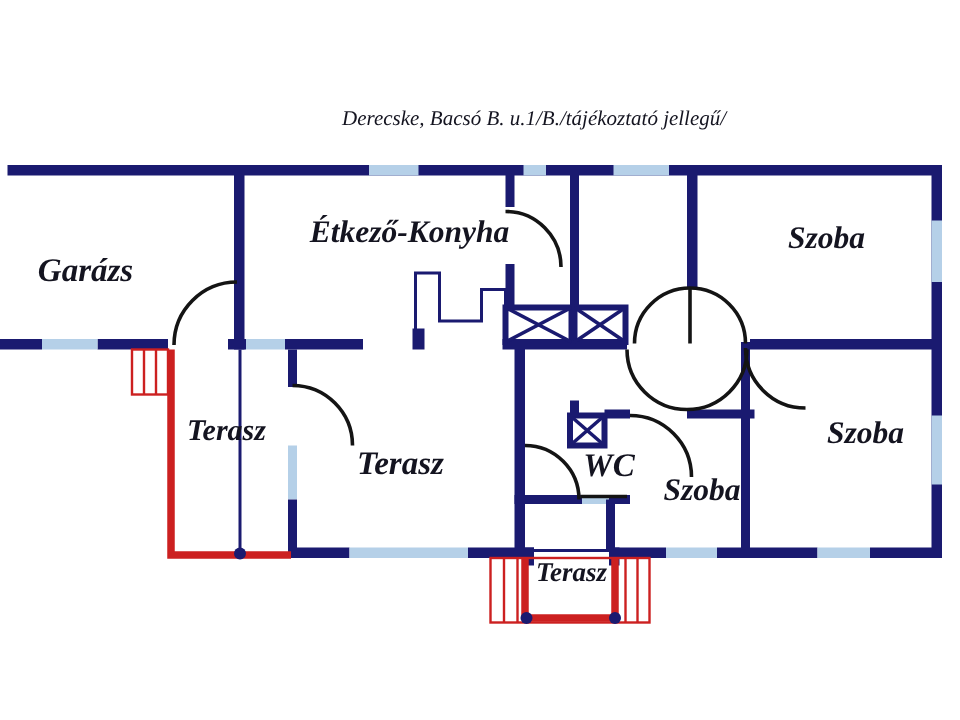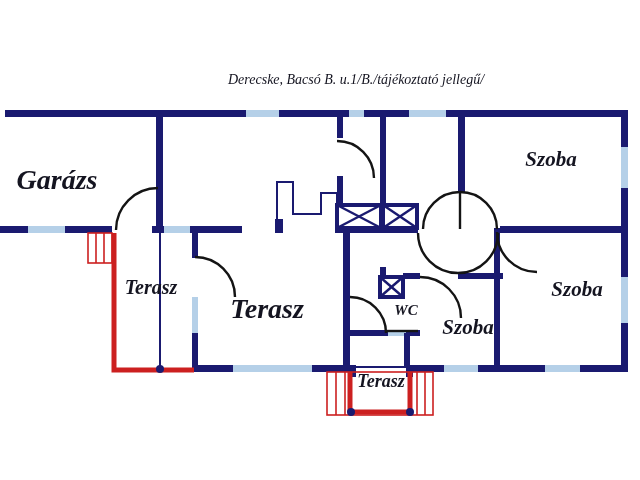--- a/index.html
+++ b/index.html
@@ -29,22 +29,22 @@
   .redthick{stroke:var(--red);stroke-width:5;fill:none;}
   .lbl{
     position:absolute;transform:translate(-50%,-50%);
     font-style:italic;font-weight:bold;color:var(--text);
     white-space:nowrap;line-height:1;
   }
   #title{
     position:absolute;left:228px;top:72px;font-size:14px;
     font-style:italic;font-weight:normal;color:var(--text);white-space:nowrap;
   }
-  .fs22{font-size:28px}.fs21{font-size:21px}.fs20{font-size:20px}
-  .fs19{font-size:15px}.fs18{font-size:18px}
+  .fs22{font-size:22px}.fs21{font-size:21px}.fs20{font-size:20px}
+  .fs19{font-size:22px}.fs18{font-size:18px}
 </style>
 </head>
 <body>
 
 <div id="stage">
 
   <svg id="plan-svg" width="640" height="480" viewBox="0 0 640 480">
 
     <g>
       <rect class="wall" x="5" y="110" width="623" height="7"></rect>
@@ -151,20 +151,21 @@
       <path class="redthick" d="M410,372 L410,412"></path>
       <path class="redthick" d="M348,412 L412,412"></path>
       <circle class="dot" cx="351" cy="412" r="4"></circle>
       <circle class="dot" cx="410" cy="412" r="4"></circle>
     </g>
   </svg>
 
   <div id="title">Derecske, Bacsó B. u.1/B./tájékoztató jellegű/</div>
 
   <div class="lbl fs22" style="left:57px;top:180px">Garázs</div>
+  <div class="lbl fs21" style="left:273px;top:155px">Étkező-Konyha</div>
   <div class="lbl fs21" style="left:551px;top:159px">Szoba</div>
   <div class="lbl fs22" style="left:267px;top:309px">Terasz</div>
   <div class="lbl fs19" style="left:406px;top:310px">WC</div>
   <div class="lbl fs21" style="left:468px;top:327px">Szoba</div>
   <div class="lbl fs21" style="left:577px;top:289px">Szoba</div>
   <div class="lbl fs20" style="left:151px;top:287px">Terasz</div>
   <div class="lbl fs18" style="left:381px;top:381px">Terasz</div>
 </div>
 
 </body></html>

